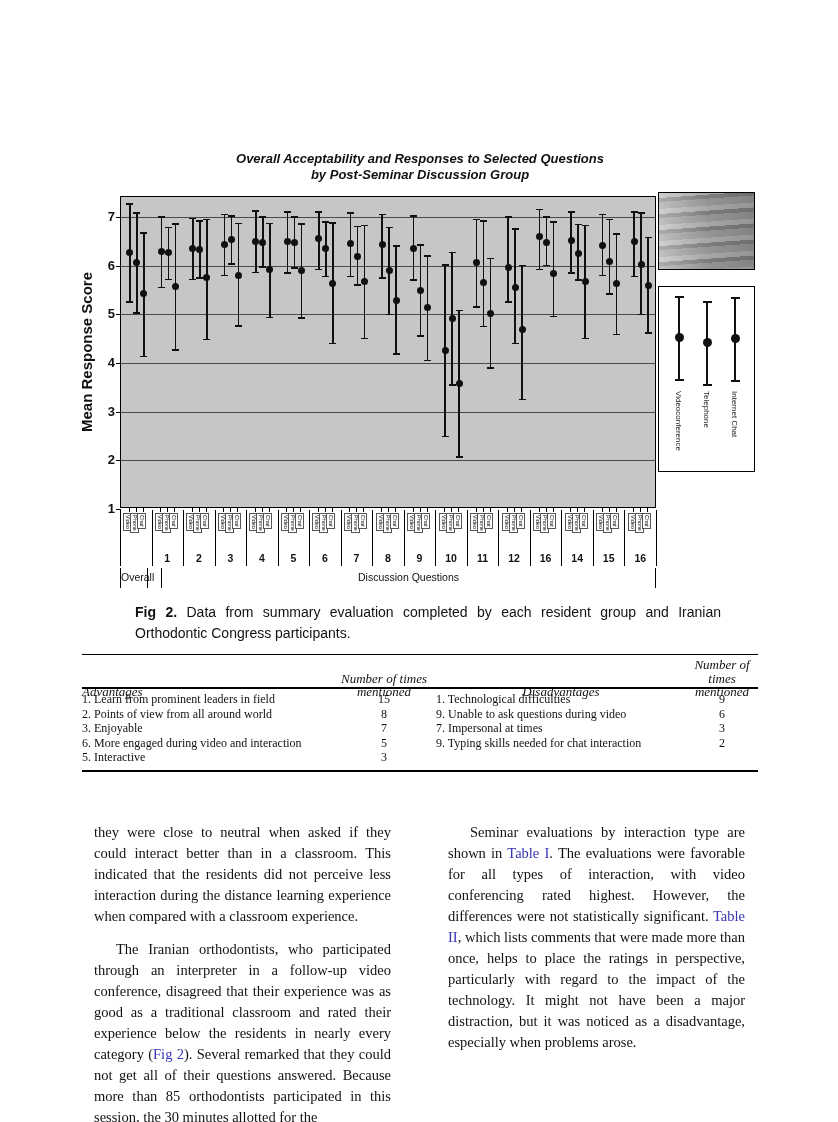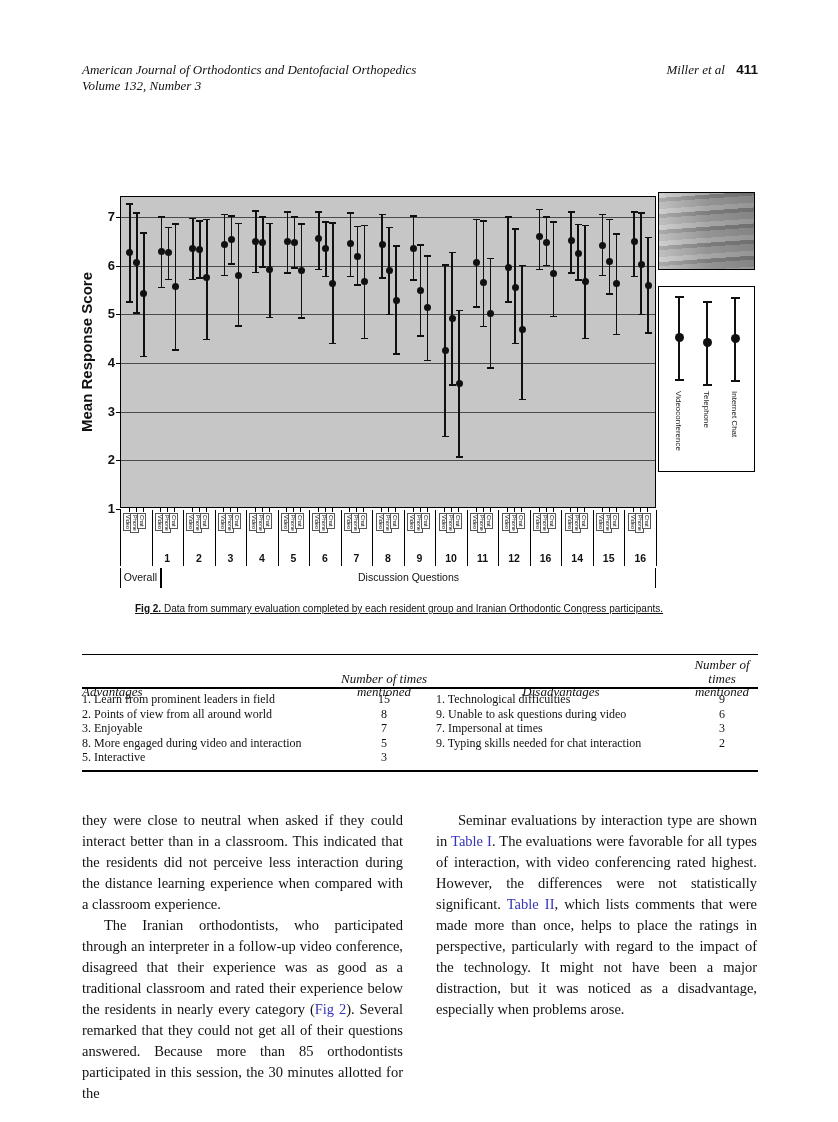--- a/index.html
+++ b/index.html
@@ -44,56 +44,48 @@
                     repeating-linear-gradient(176deg,#bdbdbd 0 5px,#8d8d8d 5px 9px,#a8a8a8 9px 16px),#9a9a9a;}
   .legend{position:absolute;left:658px;top:286px;width:97px;height:186px;border:1.5px solid #000;
           box-sizing:border-box;background:#fff;}
   .lg-item{position:absolute;top:8px;width:1.5px;background:#101010;}
   .lg-cap{position:absolute;width:9px;height:1.5px;background:#101010;}
   .lg-dot{position:absolute;width:9px;height:9px;border-radius:50%;background:#101010;}
   .lg-lab{position:absolute;font-family:"Liberation Sans",sans-serif;font-size:8px;color:#222;white-space:nowrap;
           transform-origin:top left;transform:rotate(90deg);}
   
   .caption{position:absolute;left:135px;top:588px;width:586px;
-           font-family:"Liberation Sans",sans-serif;font-size:10px;line-height:21px;text-align:justify;text-decoration:underline;}
+           font-family:"Liberation Sans",sans-serif;font-size:14px;line-height:21px;text-align:justify;}
   .caption b{font-weight:bold;}
   
   .tbl-title{position:absolute;left:82px;top:636px;width:676px;font-size:14.5px;}
   .tbl-title .tlabel{font-family:"Liberation Sans",sans-serif;font-weight:bold;font-size:13px;}
   .rule{position:absolute;left:82px;width:676px;background:#000;}
   .tbl-head{position:absolute;left:82px;top:658px;width:676px;display:grid;
             grid-template-columns:250px 104px 250px 72px;font-style:italic;font-size:13px;line-height:13.5px;}
   .tbl-head .c{align-self:end;}
   .tbl-head .ctr{text-align:center;}
   .tbl-body{position:absolute;left:82px;top:692px;width:676px;font-size:12px;line-height:14.5px;}
   .trow{display:grid;grid-template-columns:250px 104px 250px 72px;}
   .trow .ct{text-align:center;}
   
   .col{position:absolute;top:810px;width:321px;font-size:14.5px;line-height:21px;text-align:justify;}
-  .col p{margin:0;}
+  .col p{margin:12px;}
   .col p.indent{text-indent:22px;}
   .link{color:#3434b4;}
 </style>
 </head>
 <body>
 
 <div class="page">
 
-  <div class="hdr">
-    <div class="hdr-left">
-      <div>American Journal of Orthodontics and Dentofacial Orthopedics</div>
-      <div>Volume 132, Number 3</div>
-    </div>
-    <div class="hdr-right">
-      <span class="auth">Miller et al</span>
-      <span class="pageno">411</span>
-    </div>
-  </div>
 
   <div class="fig-sub">
+    <div>Overall Acceptability and Responses to Selected Questions</div>
+    <div>by Post-Seminar Discussion Group</div>
   </div>
 
   <div class="ylab">Mean Response Score</div>
 
   <div id="plot">
       <div class="gridline" style="top: 263.326px;"></div>
       <div class="gridline" style="top: 214.652px;"></div>
       <div class="gridline" style="top: 165.978px;"></div>
       <div class="gridline" style="top: 117.304px;"></div>
       <div class="gridline" style="top: 68.6303px;"></div>
@@ -448,21 +440,21 @@
       <div class="sep" style="left: 252.235px;"></div>
       <div class="sep" style="left: 283.765px;"></div>
       <div class="sep" style="left: 315.294px;"></div>
       <div class="sep" style="left: 346.824px;"></div>
       <div class="sep" style="left: 378.353px;"></div>
       <div class="sep" style="left: 409.882px;"></div>
       <div class="sep" style="left: 441.412px;"></div>
       <div class="sep" style="left: 472.941px;"></div>
       <div class="sep" style="left: 504.471px;"></div>
       <div class="sep" style="left: 536px;"></div>
-      <div class="band2" style="left: 0px; width: 41px;">Overall</div>
+      <div class="band2" style="left: 0px; width: 28px;">Overall</div>
       <div class="band2" style="left: 41px; width: 495px;">Discussion Questions</div>
     </div>
 
   <div class="thumb"></div>
 
   <div class="legend" id="legendBox">
       <div class="lg-item" style="left: 19.25px; top: 9px; height: 83px;"></div>
       <div class="lg-cap" style="left: 15.5px; top: 9px;"></div>
       <div class="lg-cap" style="left: 15.5px; top: 92px;"></div>
       <div class="lg-dot" style="left: 15.5px; top: 46px;"></div>
@@ -502,21 +494,21 @@
         <div>9. Unable to ask questions during video</div>
         <div class="ct">6</div>
       </div>
       <div class="trow">
         <div>3. Enjoyable</div>
         <div class="ct">7</div>
         <div>7. Impersonal at times</div>
         <div class="ct">3</div>
       </div>
       <div class="trow">
-        <div>8. More engaged during video and interaction</div>
+        <div>6. More engaged during video and interaction</div>
         <div class="ct">5</div>
         <div>9. Typing skills needed for chat interaction</div>
         <div class="ct">2</div>
       </div>
       <div class="trow">
         <div>5. Interactive</div>
         <div class="ct">3</div>
         <div></div>
         <div class="ct"></div>
       </div>

